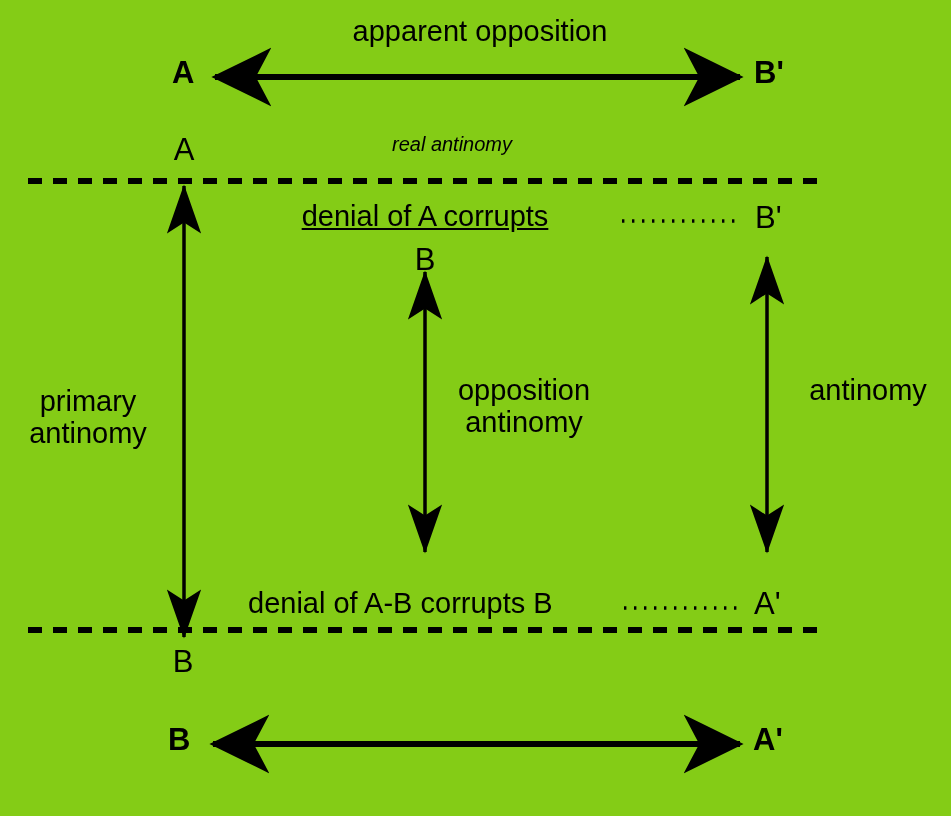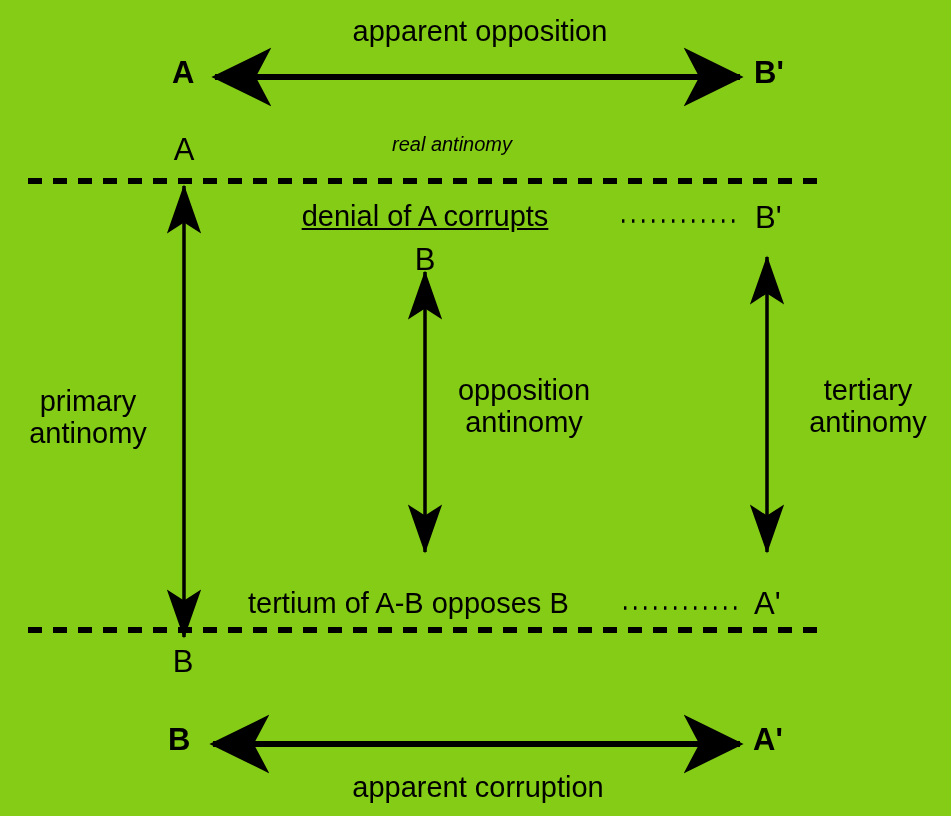--- a/index.html
+++ b/index.html
@@ -120,29 +120,27 @@
     <div>primary</div>
     <div>antinomy</div>
   </div>
 
   <div class="lbl caption vcap" style="left:524px; top:375px;">
     <div>opposition</div>
     <div>antinomy</div>
   </div>
 
   <div class="lbl caption vcap" style="left:868px; top:375px;">
-    <div>tertiary</div>
     <div>antinomy</div>
   </div>
 
-  <div class="lbl caption" style="left:248px; top:588px;">tertium of A-B opposes B</div>
+  <div class="lbl caption" style="left:248px; top:588px;">denial of A-B corrupts B</div>
 
   <div class="lbl plain" style="left:754px; top:587px;">A'</div>
 
 
   <div class="lbl plain center" style="left:183px; top:645px;">B</div>
 
   <div class="lbl pole" style="left:168px; top:723px;">B</div>
   <div class="lbl pole" style="left:753px; top:723px;">A'</div>
 
-  <div class="lbl caption center" style="left:478px; top:772px;">apparent corruption</div>
 
 </div>
 
 </body></html>

